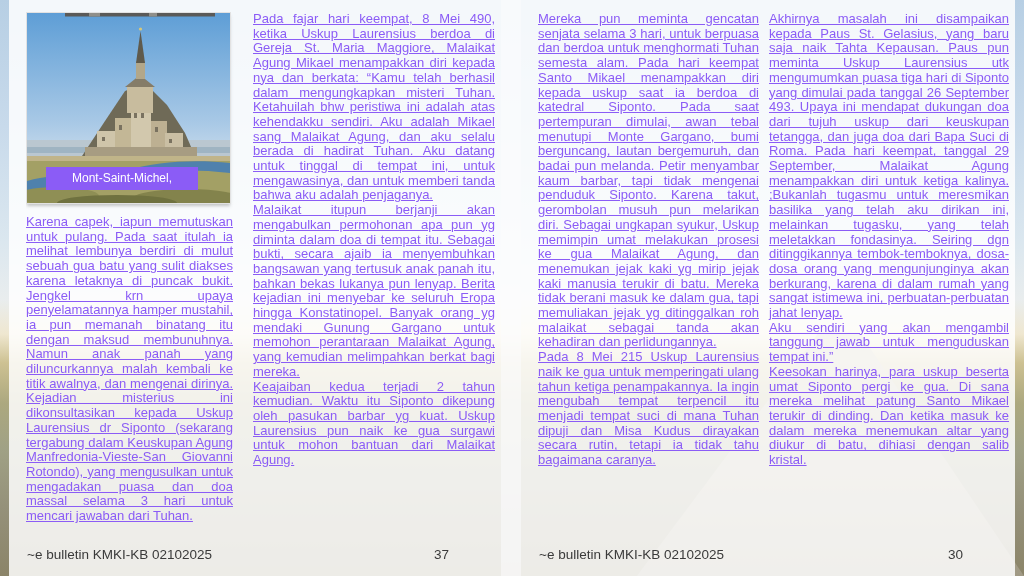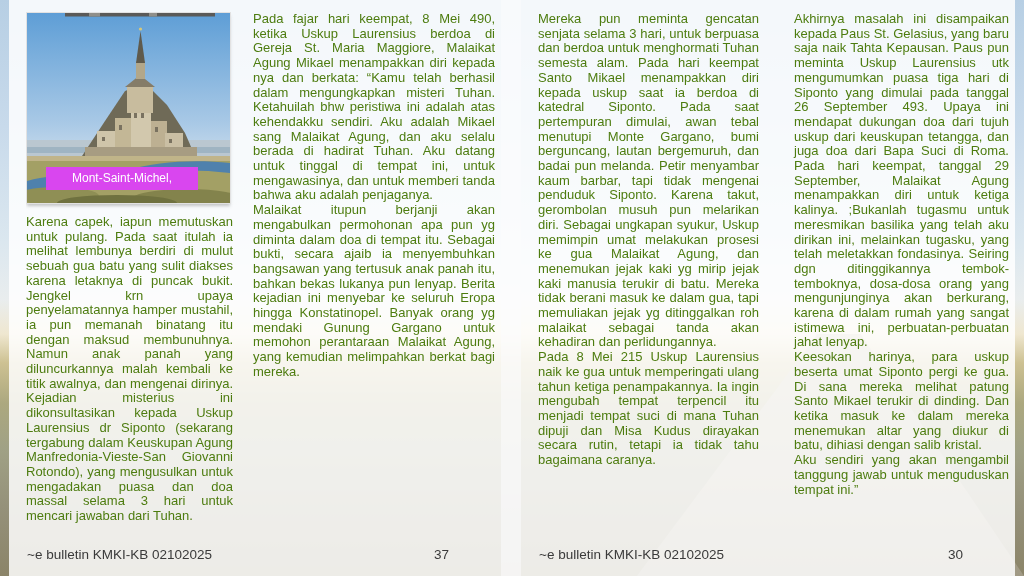--- a/index.html
+++ b/index.html
@@ -20,35 +20,35 @@
 
   .spread { position:absolute; inset:0; display:flex; padding:0 9px; }
   .page { background:rgba(255,255,255,.845); display:flex; flex-direction:column;
     padding:12px 6px 6px 17px; }
   .page-left { width:492px; }
   .page-right { width:494px; }
   .gutter { width:20px; background:rgba(253,253,254,.93); }
 
   .cols { display:flex; flex:1; overflow:hidden; }
   .page-left  .cols { gap:20px; }
-  .page-right .cols { gap:35px; }
+  .page-right .cols { gap:10px; }
   .colL1 { width:207px; flex:none; }
   .colL2 { flex:1; }
   .colR1 { width:221px; flex:none; }
   .colR2 { flex:1; }
 
   .body-text p { font-size:13px; line-height:14.7px; text-align:justify;
-    color:#4d7c0f; }
+    color:#8b5cf6;text-decoration:underline; }
 
   .photo { position:relative; width:205px; height:192px; margin-bottom:11px;
     border:1px solid #e2e2e2; background:#9cc0e0;
     box-shadow:0 3px 3px -1px rgba(110,110,110,.38); }
   .photo svg { display:block; }
   .caption { position:absolute; left:19px; bottom:13px; width:152px;
-    background:#d946ef; color:#ffffff; font-size:12px; line-height:12px;
+    background:#8b5cf6; color:#ffffff; font-size:12px; line-height:12px;
     text-align:center; padding:5px 0 6px; }
 
   .pagefoot { display:flex; justify-content:space-between; align-items:baseline;
     padding:9px 46px 8px 1px; font-size:13.5px; color:#3a3a3a; }
 </style>
 </head>
 <body>
 
 <div class="bg">
   <div class="bg-road"></div>
@@ -103,40 +103,41 @@
           </svg>
           <figcaption class="caption">Mont-Saint-Michel,</figcaption>
         </figure>
         <div class="body-text">
             <p>Karena capek, iapun memutuskan untuk pulang. Pada saat itulah ia melihat lembunya berdiri di mulut sebuah gua batu yang sulit diakses karena letaknya di puncak bukit. Jengkel krn upaya penyelamatannya hamper mustahil, ia pun memanah binatang itu dengan maksud membunuhnya. Namun anak panah yang diluncurkannya malah kembali ke titik awalnya, dan mengenai dirinya. Kejadian misterius ini dikonsultasikan kepada Uskup Laurensius dr Siponto (sekarang tergabung dalam Keuskupan Agung Manfredonia-Vieste-San Giovanni Rotondo), yang mengusulkan untuk mengadakan puasa dan doa massal selama 3 hari untuk mencari jawaban dari Tuhan.</p>
           </div>
       </div>
       <div class="colL2 body-text">
           <p>Pada fajar hari keempat, 8 Mei 490, ketika Uskup Laurensius berdoa di Gereja St. Maria Maggiore, Malaikat Agung Mikael menampakkan diri kepada nya dan berkata: “Kamu telah berhasil dalam mengungkapkan misteri Tuhan. Ketahuilah bhw peristiwa ini adalah atas kehendakku sendiri. Aku adalah Mikael sang Malaikat Agung, dan aku selalu berada di hadirat Tuhan. Aku datang untuk tinggal di tempat ini, untuk mengawasinya, dan untuk memberi tanda bahwa aku adalah penjaganya.</p>
           <p>Malaikat itupun berjanji akan mengabulkan permohonan apa pun yg diminta dalam doa di tempat itu. Sebagai bukti, secara ajaib ia menyembuhkan bangsawan yang tertusuk anak panah itu, bahkan bekas lukanya pun lenyap. Berita kejadian ini menyebar ke seluruh Eropa hingga Konstatinopel. Banyak orang yg mendaki Gunung Gargano untuk memohon perantaraan Malaikat Agung, yang kemudian melimpahkan berkat bagi mereka.</p>
+          <p>Keajaiban kedua terjadi 2 tahun kemudian. Waktu itu Siponto dikepung oleh pasukan barbar yg kuat. Uskup Laurensius pun naik ke gua surgawi untuk mohon bantuan dari Malaikat Agung.</p>
         </div>
     </div>
     <footer class="pagefoot">
       <span>~e bulletin KMKI-KB 02102025</span>
       <span>37</span>
     </footer>
   </section>
 
   <div class="gutter"></div>
 
   <section class="page page-right">
     <div class="cols">
       <div class="colR1 body-text">
           <p>Mereka pun meminta gencatan senjata selama 3 hari, untuk berpuasa dan berdoa untuk menghormati Tuhan semesta alam. Pada hari keempat Santo Mikael menampakkan diri kepada uskup saat ia berdoa di katedral Siponto. Pada saat pertempuran dimulai, awan tebal menutupi Monte Gargano, bumi berguncang, lautan bergemuruh, dan badai pun melanda. Petir menyambar kaum barbar, tapi tidak mengenai penduduk Siponto. Karena takut, gerombolan musuh pun melarikan diri. Sebagai ungkapan syukur, Uskup memimpin umat melakukan prosesi ke gua Malaikat Agung, dan menemukan jejak kaki yg mirip jejak kaki manusia terukir di batu. Mereka tidak berani masuk ke dalam gua, tapi memuliakan jejak yg ditinggalkan roh malaikat sebagai tanda akan kehadiran dan perlidungannya.</p>
           <p>Pada 8 Mei 215 Uskup Laurensius naik ke gua untuk memperingati ulang tahun ketiga penampakannya. Ia ingin mengubah tempat terpencil itu menjadi tempat suci di mana Tuhan dipuji dan Misa Kudus dirayakan secara rutin, tetapi ia tidak tahu bagaimana caranya.</p>
         </div>
       <div class="colR2 body-text">
           <p>Akhirnya masalah ini disampaikan kepada Paus St. Gelasius, yang baru saja naik Tahta Kepausan. Paus pun meminta Uskup Laurensius utk mengumumkan puasa tiga hari di Siponto yang dimulai pada tanggal 26 September 493. Upaya ini mendapat dukungan doa dari tujuh uskup dari keuskupan tetangga, dan juga doa dari Bapa Suci di Roma. Pada hari keempat, tanggal 29 September, Malaikat Agung menampakkan diri untuk ketiga kalinya. ;Bukanlah tugasmu untuk meresmikan basilika yang telah aku dirikan ini, melainkan tugasku, yang telah meletakkan fondasinya. Seiring dgn ditinggikannya tembok-temboknya, dosa-dosa orang yang mengunjunginya akan berkurang, karena di dalam rumah yang sangat istimewa ini, perbuatan-perbuatan jahat lenyap.</p>
+          <p>Aku sendiri yang akan mengambil tanggung jawab untuk menguduskan tempat ini.”</p>
           <p>Keesokan harinya, para uskup beserta umat Siponto pergi ke gua. Di sana mereka melihat patung Santo Mikael terukir di dinding. Dan ketika masuk ke dalam mereka menemukan altar yang diukur di batu, dihiasi dengan salib kristal.</p>
-          <p>Aku sendiri yang akan mengambil tanggung jawab untuk menguduskan tempat ini.”</p>
         </div>
     </div>
     <footer class="pagefoot">
       <span>~e bulletin KMKI-KB 02102025</span>
       <span>30</span>
     </footer>
   </section>
 
 </div>
 

